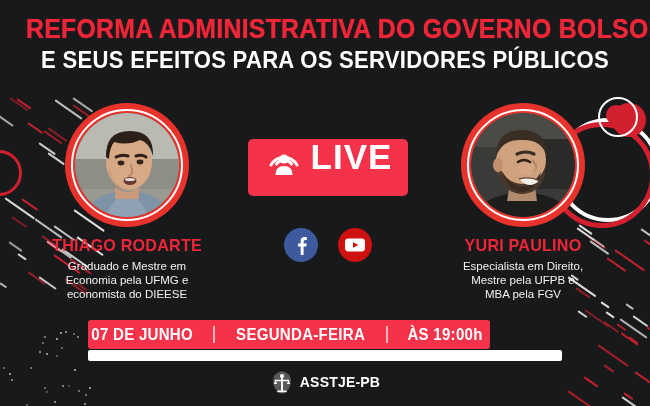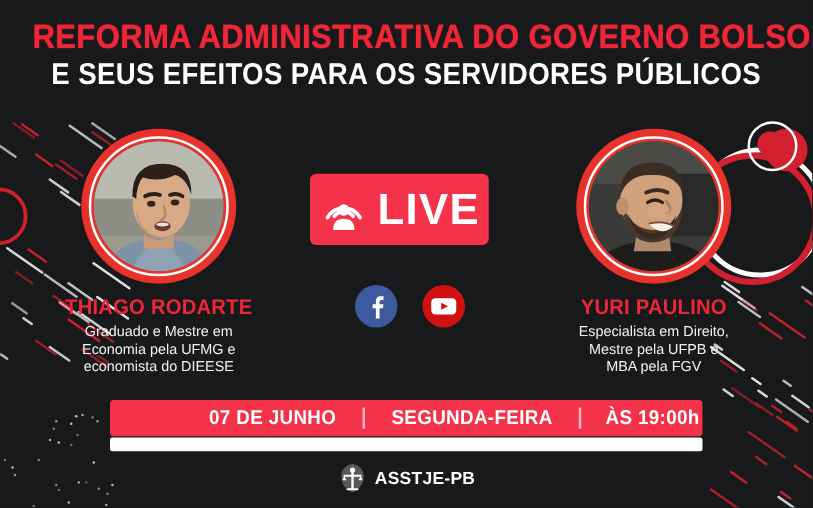--- a/index.html
+++ b/index.html
@@ -47,34 +47,34 @@
     overflow:hidden;background:#5c5b57;
   }
   .face{position:absolute;left:0;top:0;width:104px;height:104px;}
   .sp-name{
     color:#ef2637;font-size:17px;font-weight:bold;margin-top:9px;letter-spacing:.2px;
     transform:scaleX(.95);
   }
   .sp-role{color:#f2f2f2;font-size:11.5px;line-height:14px;margin-top:3px;}
   
   .live-badge{
-    position:absolute;left:248px;top:139px;width:143px;height:57px;
+    position:absolute;left:248px;top:139px;width:160px;height:57px;
     background:#f4324a;border-radius:5px;
-    display:flex;align-items:center;justify-content:center;gap:7px;
+    display:flex;justify-content:center;gap:7px;
   }
   .live-text{color:#fff;font-size:35px;font-weight:bold;letter-spacing:1px;line-height:35px;}
   .socials{position:absolute;left:248px;top:228px;width:160px;display:flex;justify-content:center;gap:20px;}
   .soc{width:34px;height:34px;border-radius:50%;display:flex;align-items:center;justify-content:center;}
   .soc.fb{background:#3e5a9e;}
   .soc.yt{background:#cf1111;}
   
   .datebar{
-    position:absolute;left:88px;top:320px;width:474px;height:29px;
+    position:absolute;left:88px;top:320px;width:402px;height:29px;
     background:#f4324a;border-radius:3px;
-    display:flex;align-items:center;justify-content:flex-end;
+    display:flex;align-items:center;justify-content:flex-start;
   }
   .datebar .seg{color:#fff;font-size:16px;font-weight:bold;letter-spacing:.3px;white-space:nowrap;transform:scaleX(.94);}
   .datebar .sep{width:2px;height:17px;background:#ffb3bd;margin:0 17px;}
   .whitebar{position:absolute;left:88px;top:350px;width:474px;height:11px;background:#ffffff;border-radius:2px;}
   
   .footer{position:absolute;left:0;top:369px;width:650px;display:flex;align-items:center;justify-content:center;gap:22px;}
   .flogo{display:flex;align-items:center;gap:6px;}
   .flogo .lbl{color:#ffffff;font-size:14px;font-weight:bold;letter-spacing:.2px;}
 </style>
 </head>

